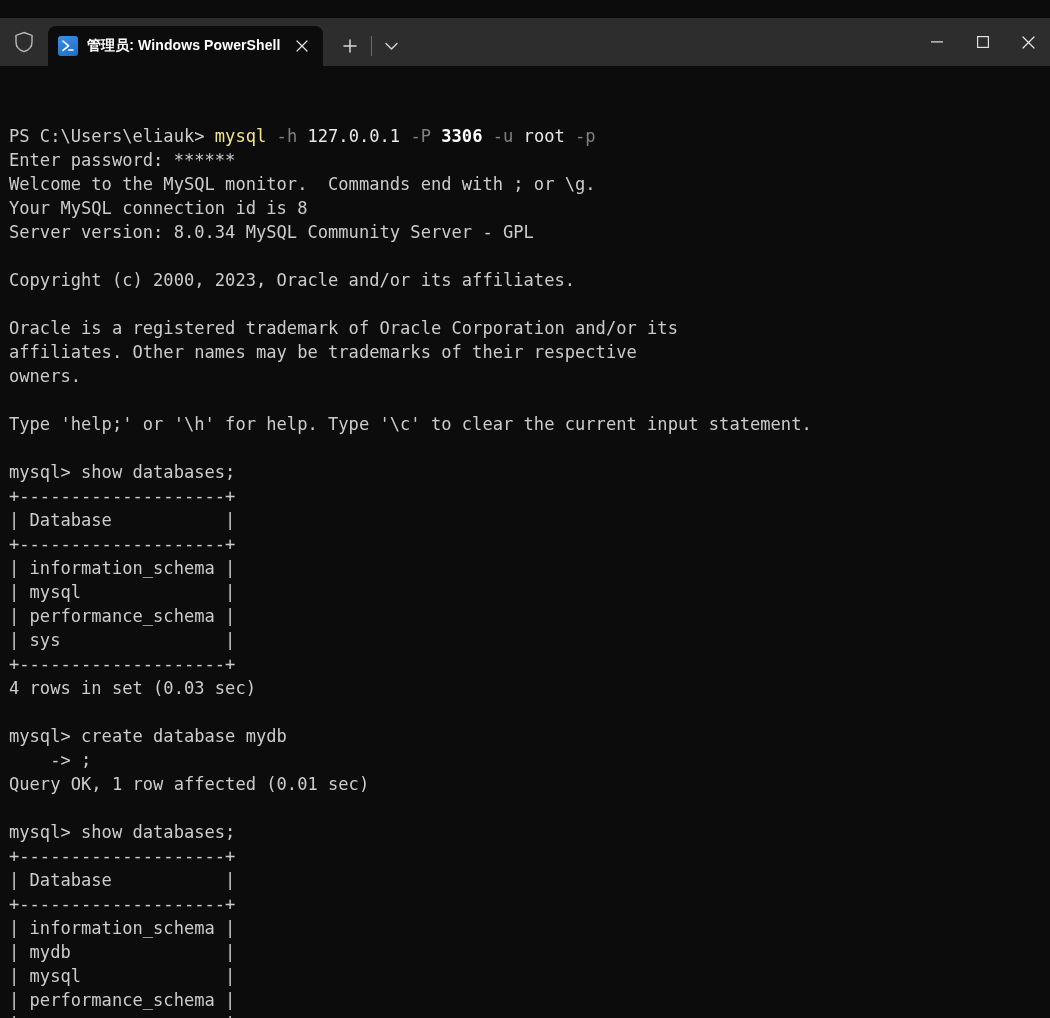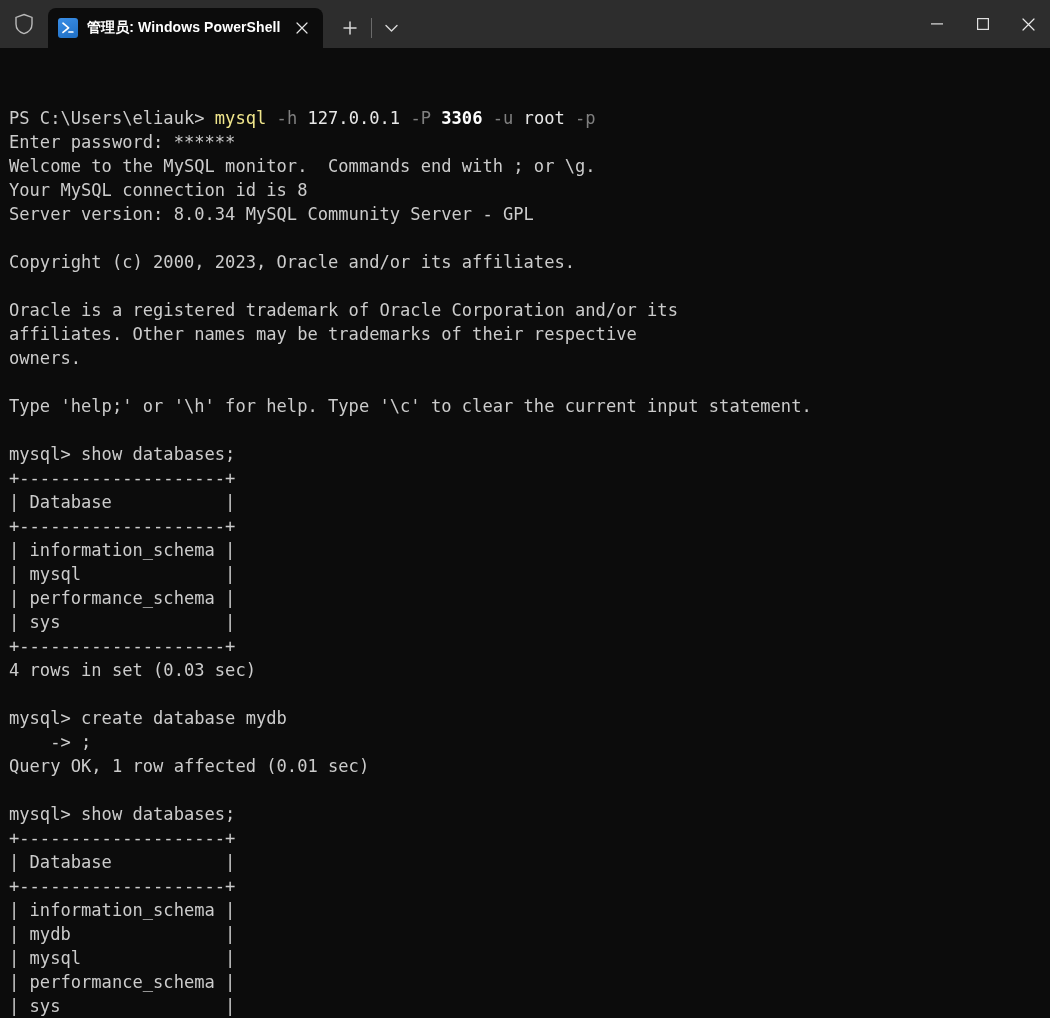--- a/index.html
+++ b/index.html
@@ -16,20 +16,21 @@
 
   
   .titlebar {
     position: relative;
     height: 48px;
     background: #2d2d2d;
     display: flex;
     align-items: flex-end;
     box-sizing: border-box;
     user-select: none;
+    margin-top: 18px;
   }
   .shield-wrap {
     width: 48px;
     height: 48px;
     display: flex;
     align-items: center;
     justify-content: center;
     flex: 0 0 auto;
   }
   .shield-wrap svg { display: block; }

